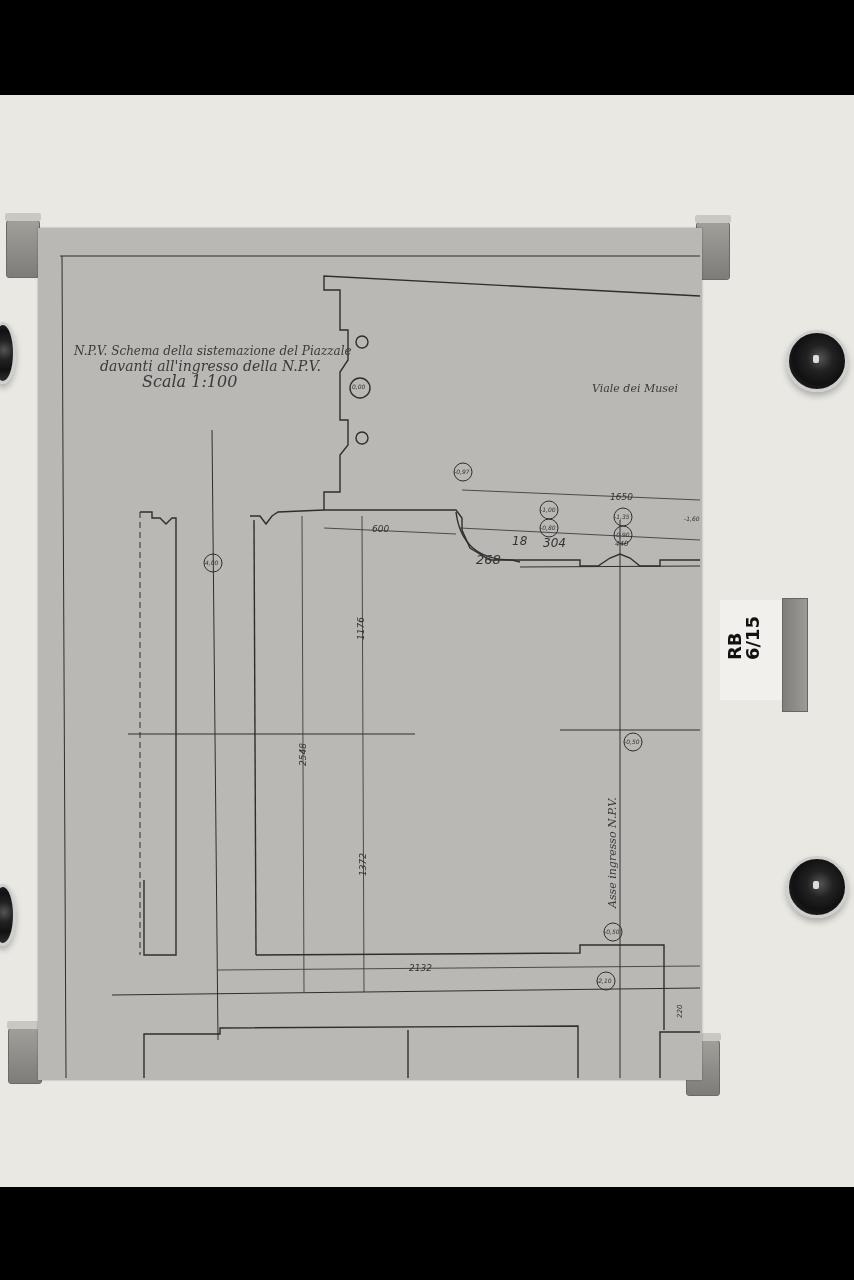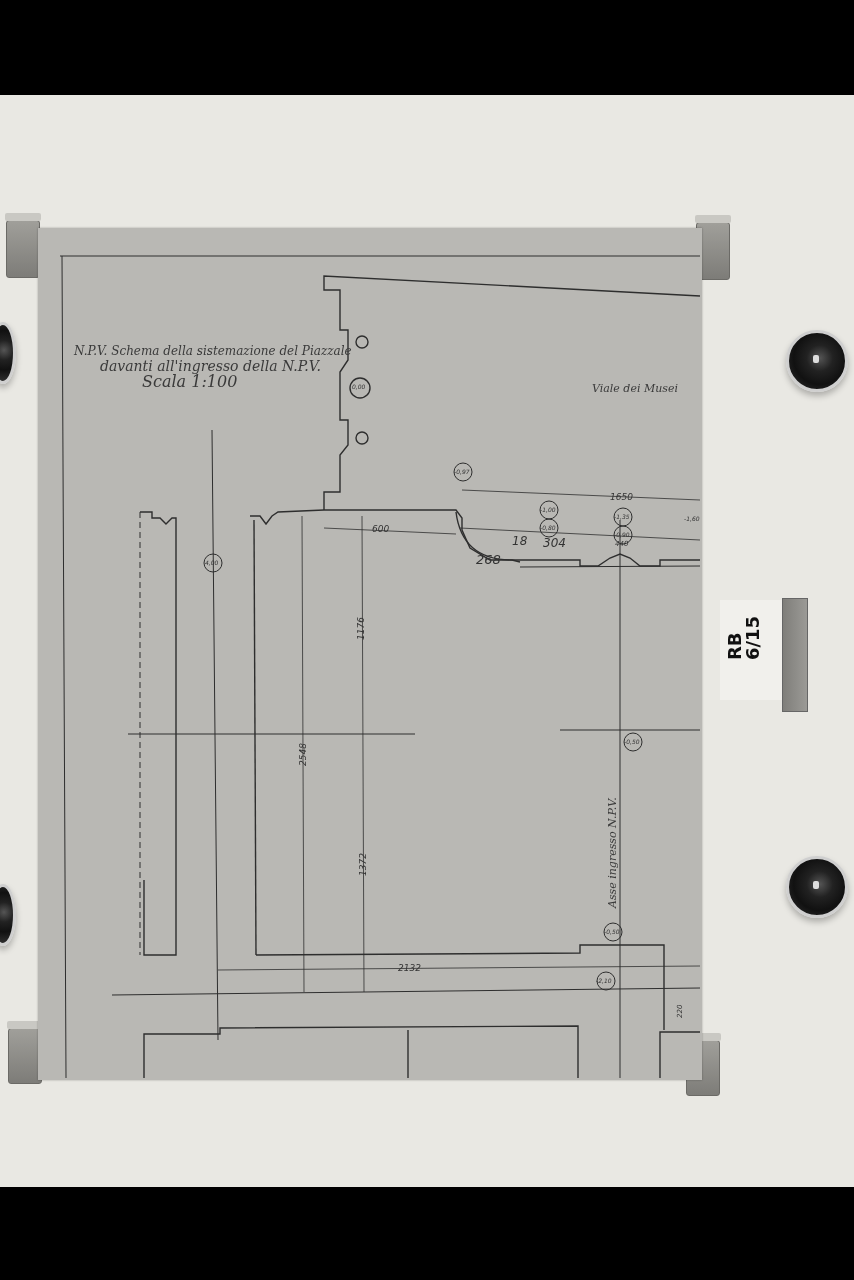--- a/index.html
+++ b/index.html
@@ -105,21 +105,21 @@
 
 <div class="dim" style="left:610px;top:492px;">1650</div>
 <div class="dim" style="left:372px;top:524px;">600</div>
 <div class="dim" style="left:476px;top:532px;font-size:13px;margin-top:20px;">268</div>
 <div class="dim" style="left:512px;top:534px;font-size:12px;">18</div>
 <div class="dim" style="left:543px;top:536px;font-size:12px;">304</div>
 <div class="dim" style="left:615px;top:540px;font-size:7px;">440</div>
 <div class="dim vert" style="left:356px;top:640px;">1176</div>
 <div class="dim vert" style="left:298px;top:766px;">2548</div>
 <div class="dim vert" style="left:358px;top:876px;">1372</div>
-<div class="dim" style="left:398px;top:963px;">2132</div>
+<div class="dim" style="left:409px;top:963px;">2132</div>
 <div class="dim vert" style="left:676px;top:1018px;font-size:7px;">220</div>
 
 <div class="dim" style="left:352px;top:383px;font-size:6px;">0,00</div>
 <div class="dim" style="left:205px;top:559px;font-size:6px;">4,00</div>
 <div class="dim" style="left:454px;top:468px;font-size:6px;">-0,97</div>
 <div class="dim" style="left:540px;top:506px;font-size:6px;">-1,00</div>
 <div class="dim" style="left:540px;top:524px;font-size:6px;">-0,80</div>
 <div class="dim" style="left:614px;top:513px;font-size:6px;">-1,35</div>
 <div class="dim" style="left:614px;top:531px;font-size:6px;">-0,90</div>
 <div class="dim" style="left:684px;top:515px;font-size:6px;">-1,60</div>

